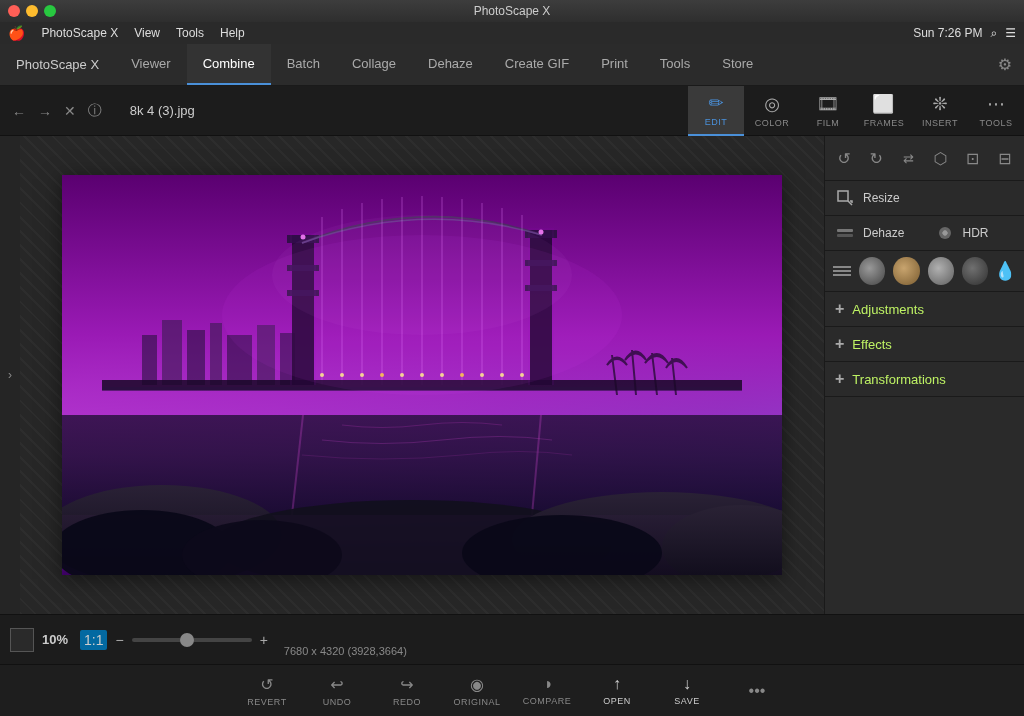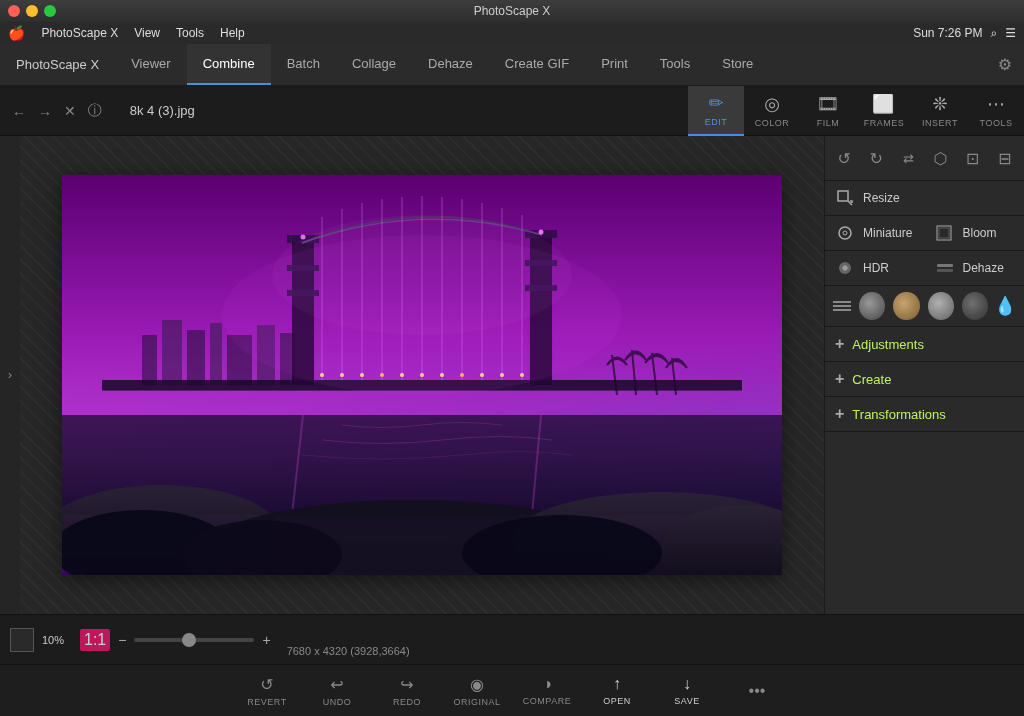--- a/index.html
+++ b/index.html
@@ -219,22 +219,22 @@
     .bottom-toolbar {
       height: 50px;
       background: #1c1c1c;
       display: flex;
       align-items: center;
       padding: 0 10px;
       border-top: 1px solid #111;
       gap: 8px;
     }
     .zoom-box { width: 24px; height: 24px; border: 1px solid #555; background: #2a2a2a; display: flex; align-items: center; justify-content: center; }
-    .zoom-label { color: #ccc; font-size: 11px; min-width: 30px; }
-    .zoom-one-to-one { background: #be185d; color: #ccc; font-size: 16px; padding: 2px 4px; border-radius: 2px; cursor: pointer; }
+    .zoom-label { color: #ccc; font-size: 13px; min-width: 30px; font-weight: bold; }
+    .zoom-one-to-one { background: #0369a1; color: #ccc; font-size: 14px; padding: 2px 4px; border-radius: 2px; cursor: pointer; }
     .zoom-minus { color: #aaa; font-size: 14px; cursor: pointer; }
     .zoom-plus { color: #aaa; font-size: 14px; cursor: pointer; }
     .zoom-slider { flex: 1; max-width: 120px; height: 4px; background: #444; border-radius: 2px; position: relative; cursor: pointer; }
     .zoom-slider-thumb { width: 14px; height: 14px; border-radius: 50%; background: #888; position: absolute; top: -5px; left: 40%; }
     .image-info { color: #888; font-size: 11px; margin-left: 8px; margin-top: 22px; }
 
     
     .bottom-actions {
       height: 52px;
       background: #1e1e1e;
@@ -461,59 +461,39 @@
         <div class="feature-btn-icon">
           <svg width="16" height="16" viewBox="0 0 16 16">
             <rect x="1" y="1" width="10" height="10" stroke="#aaa" stroke-width="1.5" fill="none"></rect>
             <path d="M11 11 L15 15 M13 11 L15 11 L15 13" stroke="#aaa" stroke-width="1.5" fill="none"></path>
           </svg>
         </div>
         <span>Resize</span>
       </div>
     </div>
 
+
     <div class="feature-row">
       <div class="feature-btn">
         <div class="feature-btn-icon">
-          <svg width="16" height="16" viewBox="0 0 16 16">
-            <circle cx="8" cy="8" r="6" stroke="#aaa" stroke-width="1.5" fill="none"></circle>
-            <circle cx="8" cy="8" r="2" stroke="#aaa" stroke-width="1" fill="none"></circle>
+          <svg width="18" height="16" viewBox="0 0 18 16">
+            <rect x="1" y="4" width="16" height="3" fill="#777" rx="1"></rect>
+            <rect x="1" y="9" width="16" height="3" fill="#555" rx="1"></rect>
           </svg>
         </div>
-        <span>Miniature</span>
+        <span>Dehaze</span>
       </div>
-      <div class="feature-btn">
-        <div class="feature-btn-icon">
-          <svg width="18" height="16" viewBox="0 0 18 16">
-            <rect x="1" y="1" width="14" height="14" stroke="#aaa" stroke-width="1" fill="none"></rect>
-            <rect x="3" y="3" width="10" height="10" stroke="#aaa" stroke-width="0.8" fill="none" opacity="0.5"></rect>
-          </svg>
-        </div>
-        <span>Bloom</span>
-      </div>
-    </div>
-
-    <div class="feature-row">
       <div class="feature-btn">
         <div class="feature-btn-icon">
           <svg width="16" height="16" viewBox="0 0 16 16">
             <circle cx="8" cy="8" r="6" fill="#666"></circle>
             <path d="M5 8 Q8 2 11 8 Q8 14 5 8Z" fill="#999"></path>
           </svg>
         </div>
         <span>HDR</span>
-      </div>
-      <div class="feature-btn">
-        <div class="feature-btn-icon">
-          <svg width="18" height="16" viewBox="0 0 18 16">
-            <rect x="1" y="4" width="16" height="3" fill="#777" rx="1"></rect>
-            <rect x="1" y="9" width="16" height="3" fill="#555" rx="1"></rect>
-          </svg>
-        </div>
-        <span>Dehaze</span>
       </div>
     </div>
 
     <div class="tone-row">
       <div class="tone-lines">
         <div class="tone-line"></div>
         <div class="tone-line"></div>
         <div class="tone-line"></div>
       </div>
       <div class="tone-circle tc-1"></div>
@@ -523,21 +503,21 @@
       <div class="tc-drop">💧</div>
     </div>
 
     <div class="section-row">
       <span class="section-plus">+</span>
       <span class="section-label">Adjustments</span>
     </div>
 
     <div class="section-row">
       <span class="section-plus">+</span>
-      <span class="section-label">Create</span>
+      <span class="section-label">Effects</span>
     </div>
 
     <div class="section-row">
       <span class="section-plus">+</span>
       <span class="section-label">Transformations</span>
     </div>
 
   </div>
 </div>
 

